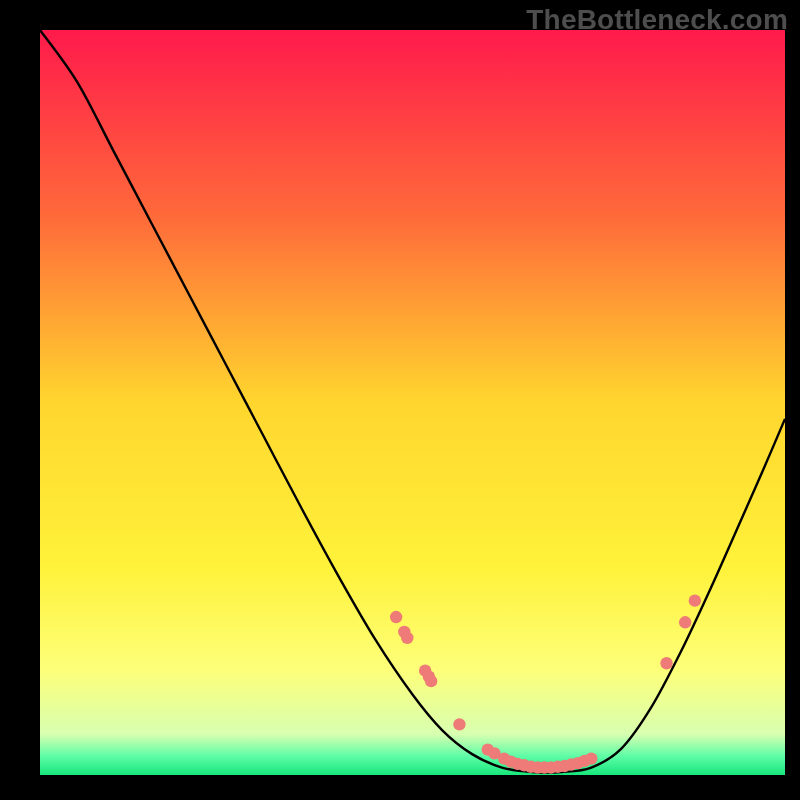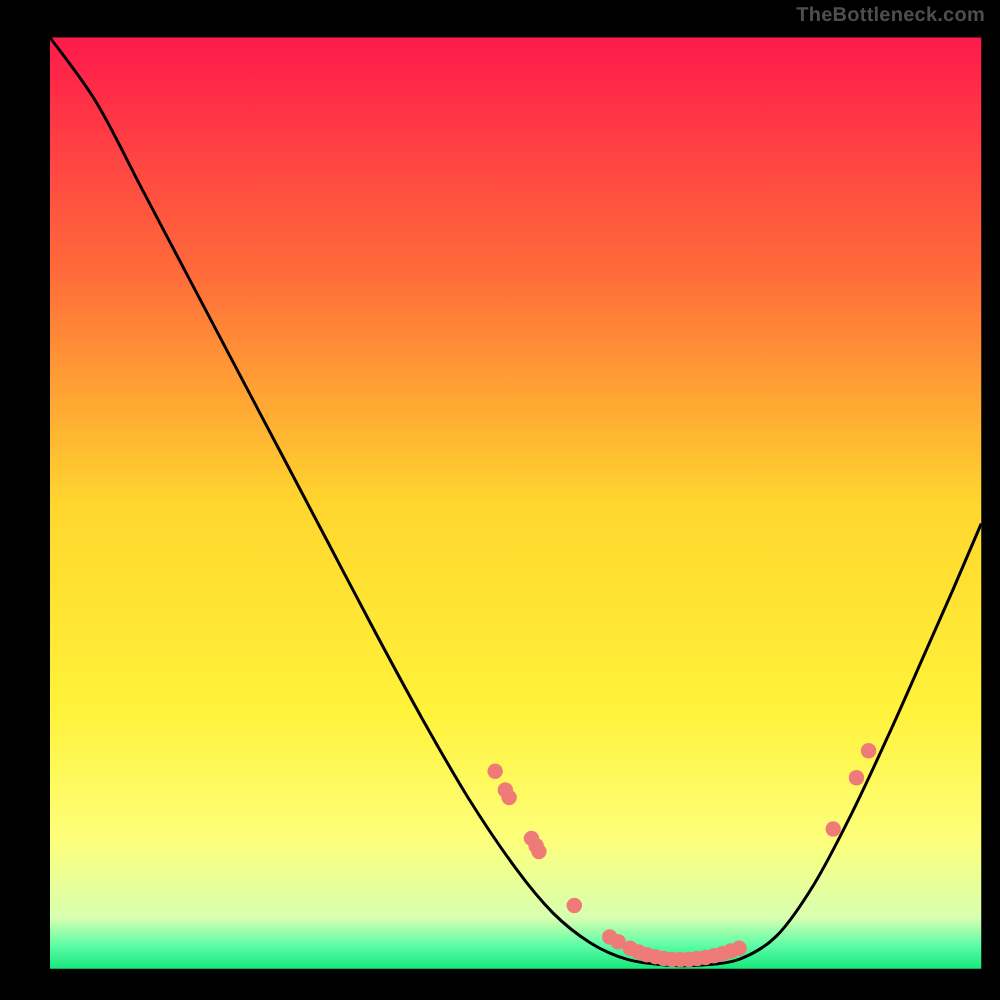--- a/index.html
+++ b/index.html
@@ -15,21 +15,21 @@
     position: relative;
     width: 800px;
     height: 800px;
     background: #000;
   }
   .watermark {
     position: absolute;
     top: 4px;
     right: 12px;
     color: #4e4e4e;
-    font-size: 16px;
+    font-size: 28px;
     font-weight: 600;
     letter-spacing: 0.2px;
     user-select: none;
   }
   svg {
     position: absolute;
     top: 0;
     left: 0;
   }
 </style>

